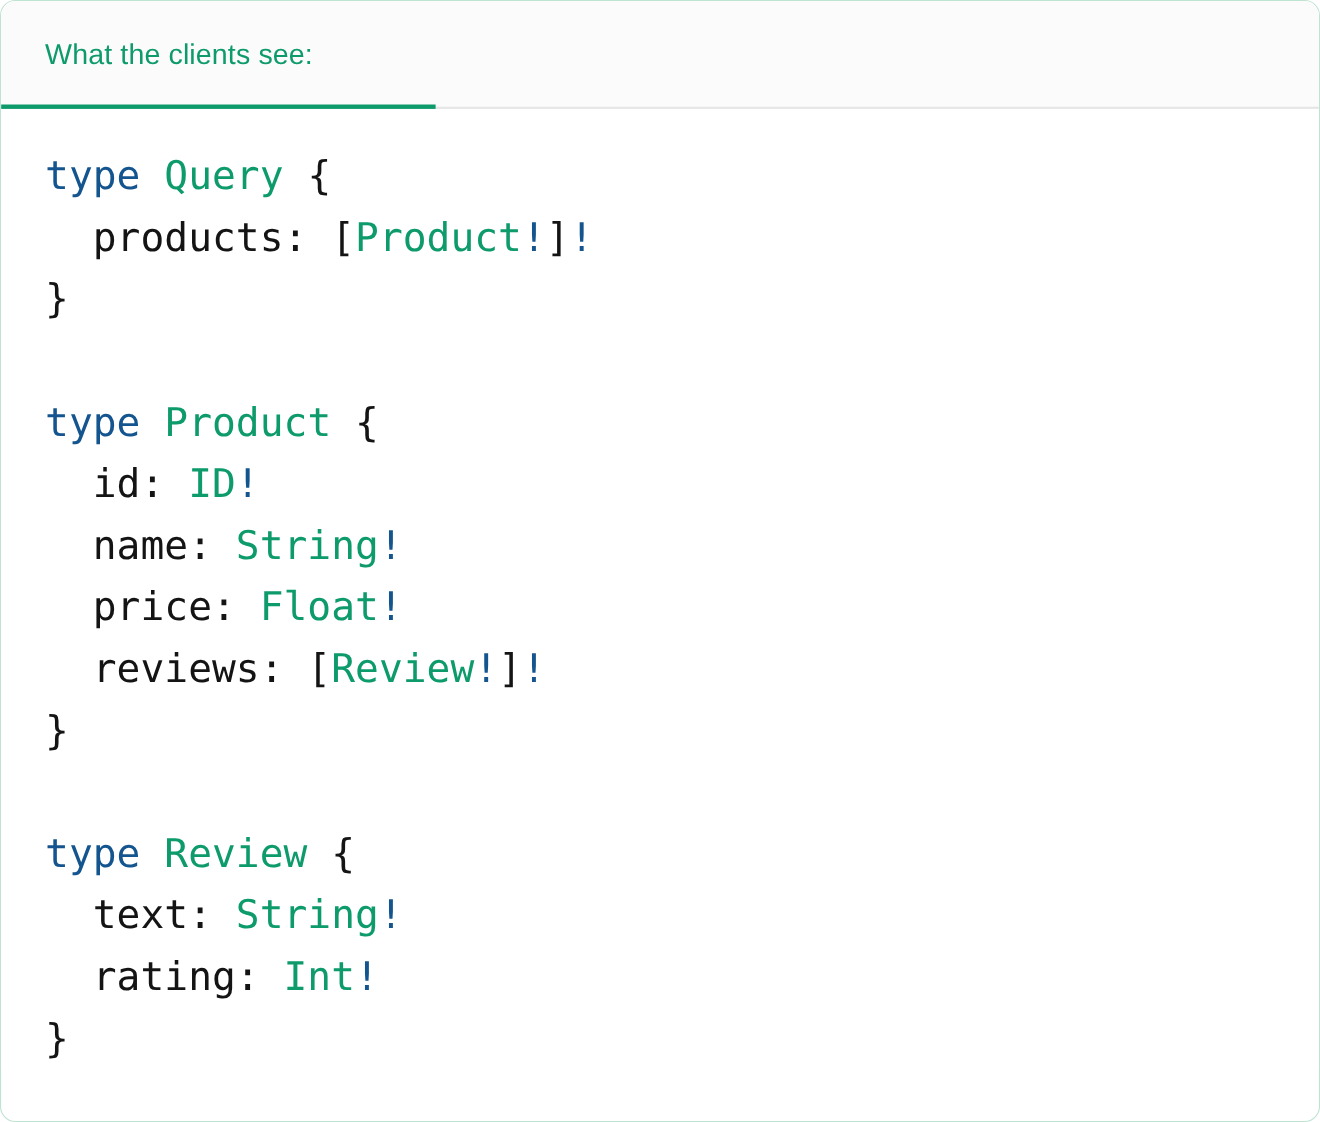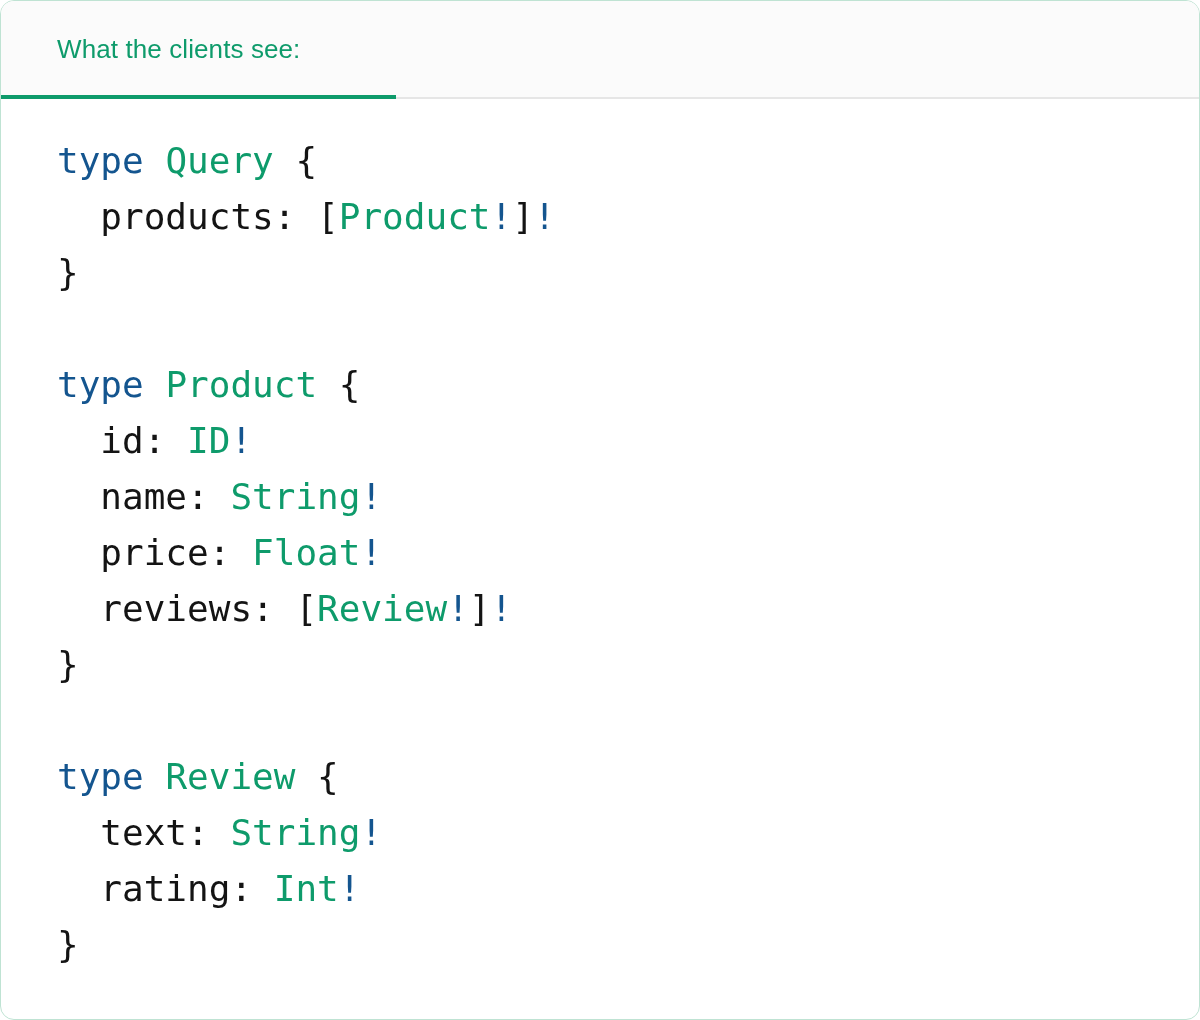--- a/index.html
+++ b/index.html
@@ -24,21 +24,21 @@
   .tabbar {
     position: relative;
     height: 98px;
     background: #fbfbfb;
     border-bottom: 2px solid #e6e6e6;
     box-sizing: border-box;
   }
 
   .tab {
     position: absolute;
-    left: 16px;
+    left: 0;
     top: 0;
     width: 395px;
     height: 100%;
     box-sizing: border-box;
     display: flex;
     align-items: center;
     padding-left: 40px;
   }
 
   .tab-label {
@@ -54,21 +54,21 @@
     position: absolute;
     left: 0;
     bottom: -2px;
     width: 395px;
     height: 4px;
     background: #0e9b6b;
   }
 
   
   .code-area {
-    padding: 34px 0 0 16px;
+    padding: 34px 0 0 0;
     background: #ffffff;
   }
 
   pre.code {
     margin: 0;
     padding: 0 40px;
     font-family: "DejaVu Sans Mono", "Liberation Mono", monospace;
     font-size: 36px;
     line-height: 56px;
     color: #141414;

